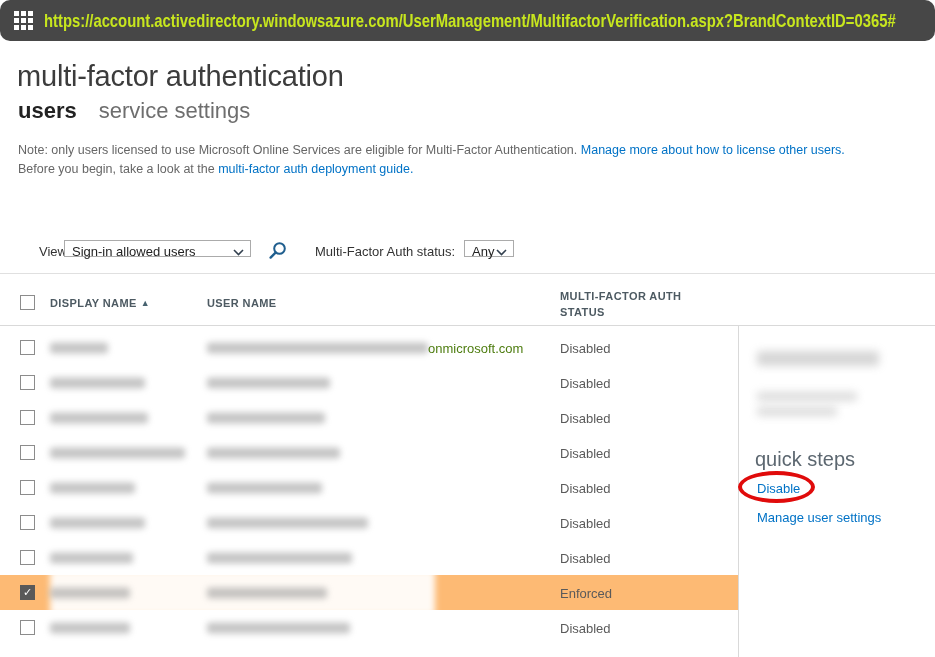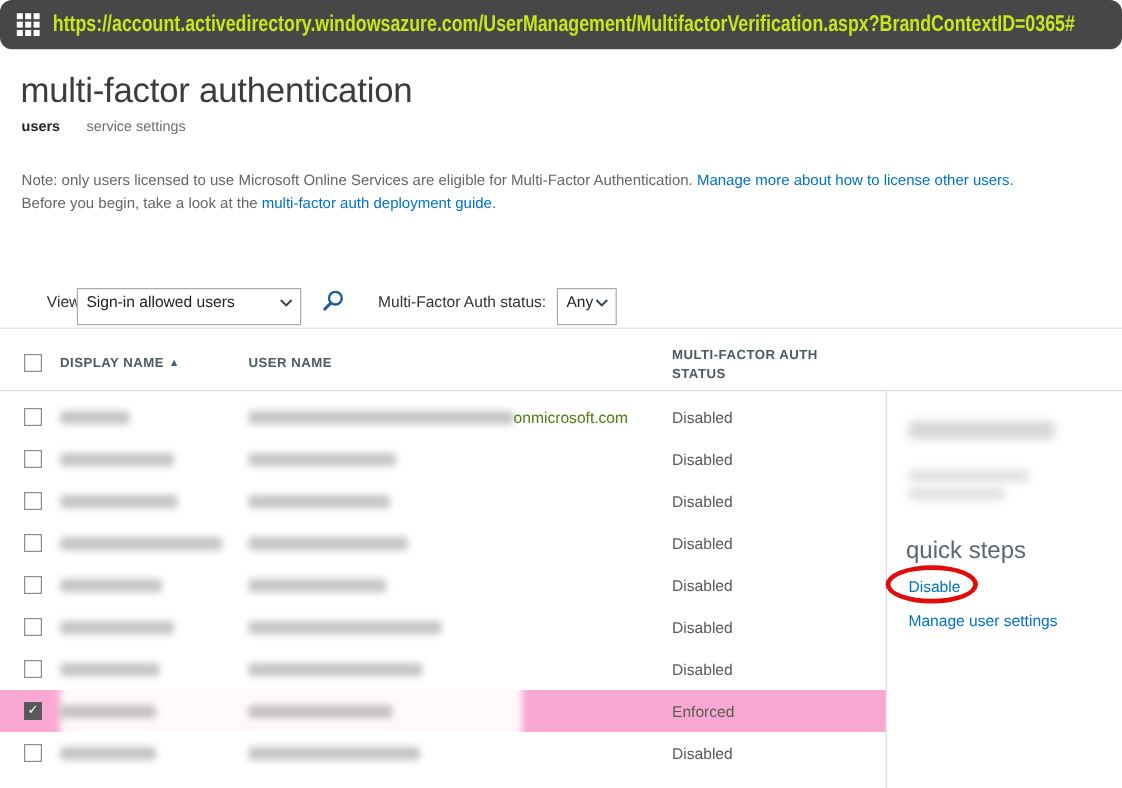--- a/index.html
+++ b/index.html
@@ -13,36 +13,36 @@
             display:grid; grid-template-columns:repeat(3,5px); grid-template-rows:repeat(3,5px);
             gap:2px; cursor:pointer; }
   .waffle i { background:#ffffff; display:block; }
   .url { position:absolute; left:44px; top:0; height:41px; line-height:41px;
          color:#c7e61e; font-weight:bold; font-size:19px; white-space:nowrap;
          transform:scaleX(0.78); transform-origin:left center; }
 
   
   .title { position:absolute; left:17px; top:60px; font-size:29px; font-weight:300;
            color:#3c3c3c; letter-spacing:-0.2px; }
-  .tabs { position:absolute; left:18px; top:98px; display:flex; gap:22px; font-size:12px; }
+  .tabs { position:absolute; left:18px; top:98px; display:flex; gap:22px; font-size:22px; }
   .tab { color:#6e6e6e; cursor:pointer; }
   .tab.active { color:#222; font-weight:bold; }
 
   
   .note { position:absolute; left:18px; top:141px; font-size:12.5px; line-height:19px; color:#666; }
   .lnk { color:#0072c6; text-decoration:none; cursor:pointer; }
 
   
   .btn-bulk { position:absolute; left:37px; top:190px; width:141px; height:28px;
               background:#44708f; color:#fff; font-size:14.5px; text-align:center;
               line-height:28px; cursor:pointer; }
   .ctl-label { position:absolute; font-size:13px; color:#333; line-height:22px;margin-left:11px; }
   .view-label { left:28px; top:241px; }
   .status-label { left:304px; top:241px; }
-  .select { position:absolute; top:240px; height:31px; border:1px solid #ababab;
+  .select { position:absolute; top:240px; height:17px; border:1px solid #ababab;
             background:#fff; font-size:13px; color:#222; line-height:21px;
             padding-left:7px; cursor:pointer; }
   .select-view { left:64px; width:187px; }
   .select-status { left:464px; width:50px; }
   .chev { position:absolute; right:6px; top:8px; }
   .search-btn { position:absolute; left:267px; top:240px; width:22px; height:22px; cursor:pointer; }
 
   
   .hline { position:absolute; left:0; width:935px; height:1px; background:#e0e0e0; }
   .hline.h1 { top:273px; }
@@ -58,21 +58,21 @@
 
   .th { position:absolute; font-size:11px; font-weight:bold; color:#4d5a62; letter-spacing:0.4px; }
   .th-dn { left:50px; top:297px; }
   .th-un { left:207px; top:297px; }
   .th-status { left:560px; top:288px; width:140px; line-height:16px; }
   .sort { color:#47626f; font-size:9px; margin-left:4px; vertical-align:1px; }
 
   
   .rows { position:absolute; left:0; top:330px; width:738px; }
   .row { position:relative; height:35px; }
-  .row.selected { background:#f9a8d4; }
+  .row.selected { background:#fdba74; }
   .row .cb { top:10px; }
   .blob { position:absolute; top:50%; transform:translateY(-50%); height:11px;
           border-radius:3px; background:#969696; opacity:0.55; filter:blur(3px); }
   .blob.dn { left:50px; }
   .blob.un { left:207px; }
   .white-overlay { position:absolute; left:50px; top:-5px; width:385px; height:45px;
                    background:rgba(255,255,255,0.93); filter:blur(3px); }
   .un-suffix { position:absolute; left:428px; top:50%; transform:translateY(-50%);
                font-size:13px; color:#4d7c0f; }
   .status { position:absolute; left:560px; top:50%; transform:translateY(-50%);

